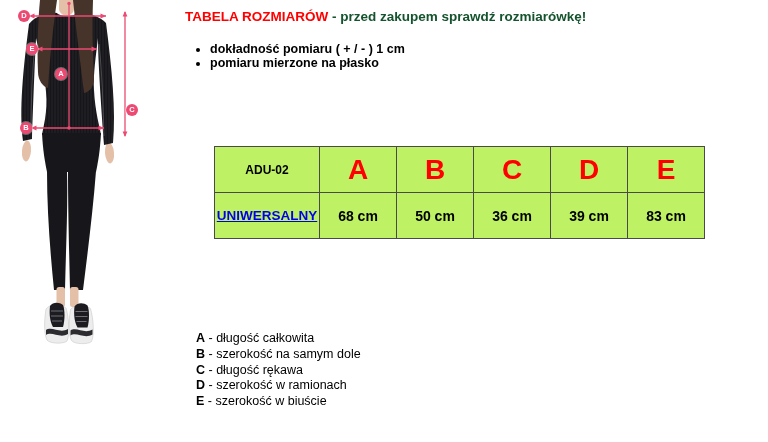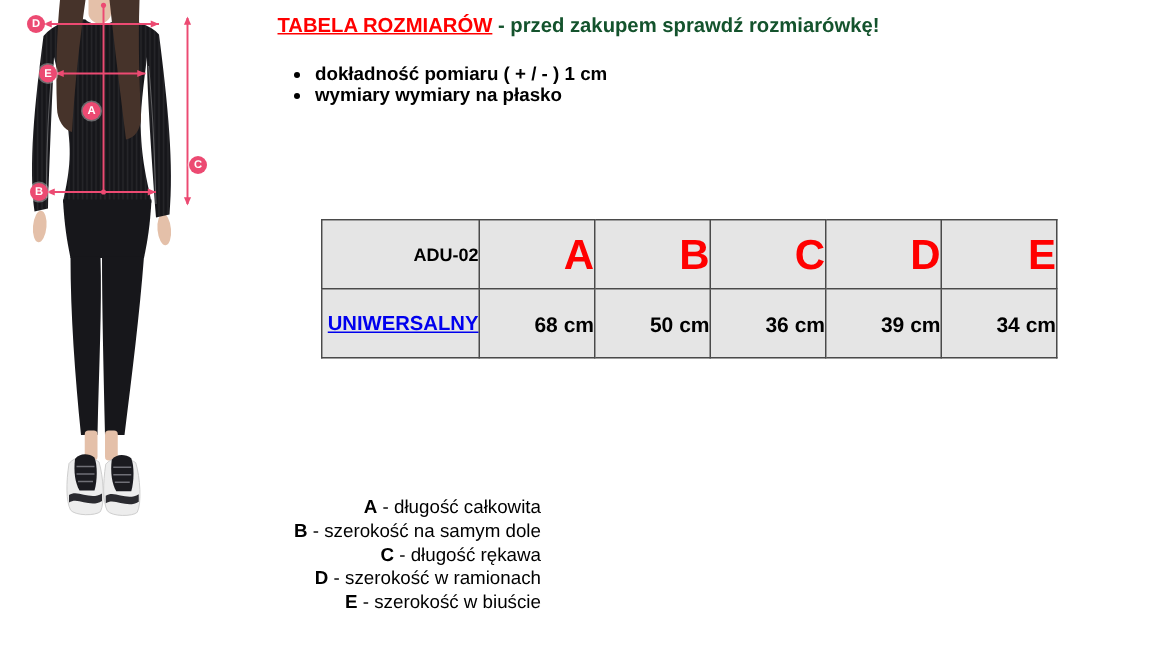--- a/index.html
+++ b/index.html
@@ -11,40 +11,40 @@
   .model-area{position:absolute;left:0;top:0;width:192px;height:345px;}
   .model-area svg{position:absolute;left:0;top:0;}
   .meas-marker{
     position:absolute;width:12px;height:12px;border-radius:50%;
     background:var(--pink);color:#fff;font-size:7.5px;font-weight:bold;
     line-height:12px;text-align:center;box-shadow:0 0 0 1px rgba(255,255,255,.35);
   }
   
   .header{position:absolute;left:185px;top:9px;width:560px;}
   .header-title{font-size:13.5px;font-weight:bold;line-height:16px;}
-  .title-red{color:var(--red);text-decoration:underline;margin-top:20px;}
+  .title-red{color:var(--red);margin-top:20px;}
   .title-rest{color:#14532d;}
   .header ul{margin:18px 0 0 0;padding:0 0 0 25px;}
   .header li{font-size:12.5px;font-weight:bold;line-height:13.8px;margin:0;}
   
   table.size-table{
     position:absolute;left:214px;top:146px;border-collapse:collapse;
     table-layout:fixed;
   }
   table.size-table td{
-    border:1px solid #4a4a4a;text-align:right;vertical-align:middle;
-    height:45px;padding:0;background:#e5e5e5;
+    border:1px solid #4a4a4a;text-align:center;vertical-align:middle;
+    height:45px;padding:0;background:#bef264;
   }
   td.cell-code{width:104px;font-size:12px;font-weight:bold;color:#000;}
   td.cell-dim{width:76px;font-size:28px;font-weight:bold;color:var(--red);}
   td.cell-size{font-size:13.5px;font-weight:bold;color:var(--blue);text-decoration:underline;}
   td.cell-val{font-size:14px;font-weight:bold;color:#000;}
   
   .legend{position:absolute;left:196px;top:331px;}
-  .legend-row{font-size:12.5px;line-height:15.8px;color:#000;text-align:right;}
+  .legend-row{font-size:12.5px;line-height:15.8px;color:#000;}
   .legend-row b{font-weight:bold;}
   :root{--pink:#EC4A72;--red:#FF0000;--blue:#0000EE;}
 </style>
 </head>
 <body>
 
 <div class="canvas">
 
   <div class="model-area">
     <svg width="192" height="345" viewBox="0 0 192 345">
@@ -113,41 +113,41 @@
     <div class="meas-marker" style="left:26px;top:43px;">E</div>
     <div class="meas-marker" style="left:55px;top:68px;">A</div>
     <div class="meas-marker" style="left:20px;top:122px;">B</div>
     <div class="meas-marker" style="left:126px;top:104px;">C</div>
   </div>
 
   <div class="header">
     <div class="header-title"><span class="title-red">TABELA ROZMIARÓW</span><span class="title-rest"> - przed zakupem sprawdź rozmiarówkę!</span></div>
     <ul>
       <li>dokładność pomiaru ( + / - ) 1 cm</li>
-      <li>wymiary wymiary na płasko</li>
+      <li>pomiaru mierzone na płasko</li>
     </ul>
   </div>
 
   <table class="size-table">
     <tbody>
         <tr>
       <td class="cell-code">ADU-02</td>
       <td class="cell-dim">A</td>
       <td class="cell-dim">B</td>
       <td class="cell-dim">C</td>
       <td class="cell-dim">D</td>
       <td class="cell-dim">E</td>
     </tr>
     <tr>
       <td class="cell-size">UNIWERSALNY</td>
       <td class="cell-val">68 cm</td>
       <td class="cell-val">50 cm</td>
       <td class="cell-val">36 cm</td>
       <td class="cell-val">39 cm</td>
-      <td class="cell-val">34 cm</td>
+      <td class="cell-val">83 cm</td>
     </tr>
   </tbody>
     </table>
 
   <div class="legend">
     <div class="legend-row"><b>A</b><span> - długość całkowita</span></div>
     <div class="legend-row"><b>B</b><span> - szerokość na samym dole</span></div>
     <div class="legend-row"><b>C</b><span> - długość rękawa</span></div>
     <div class="legend-row"><b>D</b><span> - szerokość w ramionach</span></div>
     <div class="legend-row"><b>E</b><span> - szerokość w biuście</span></div>

